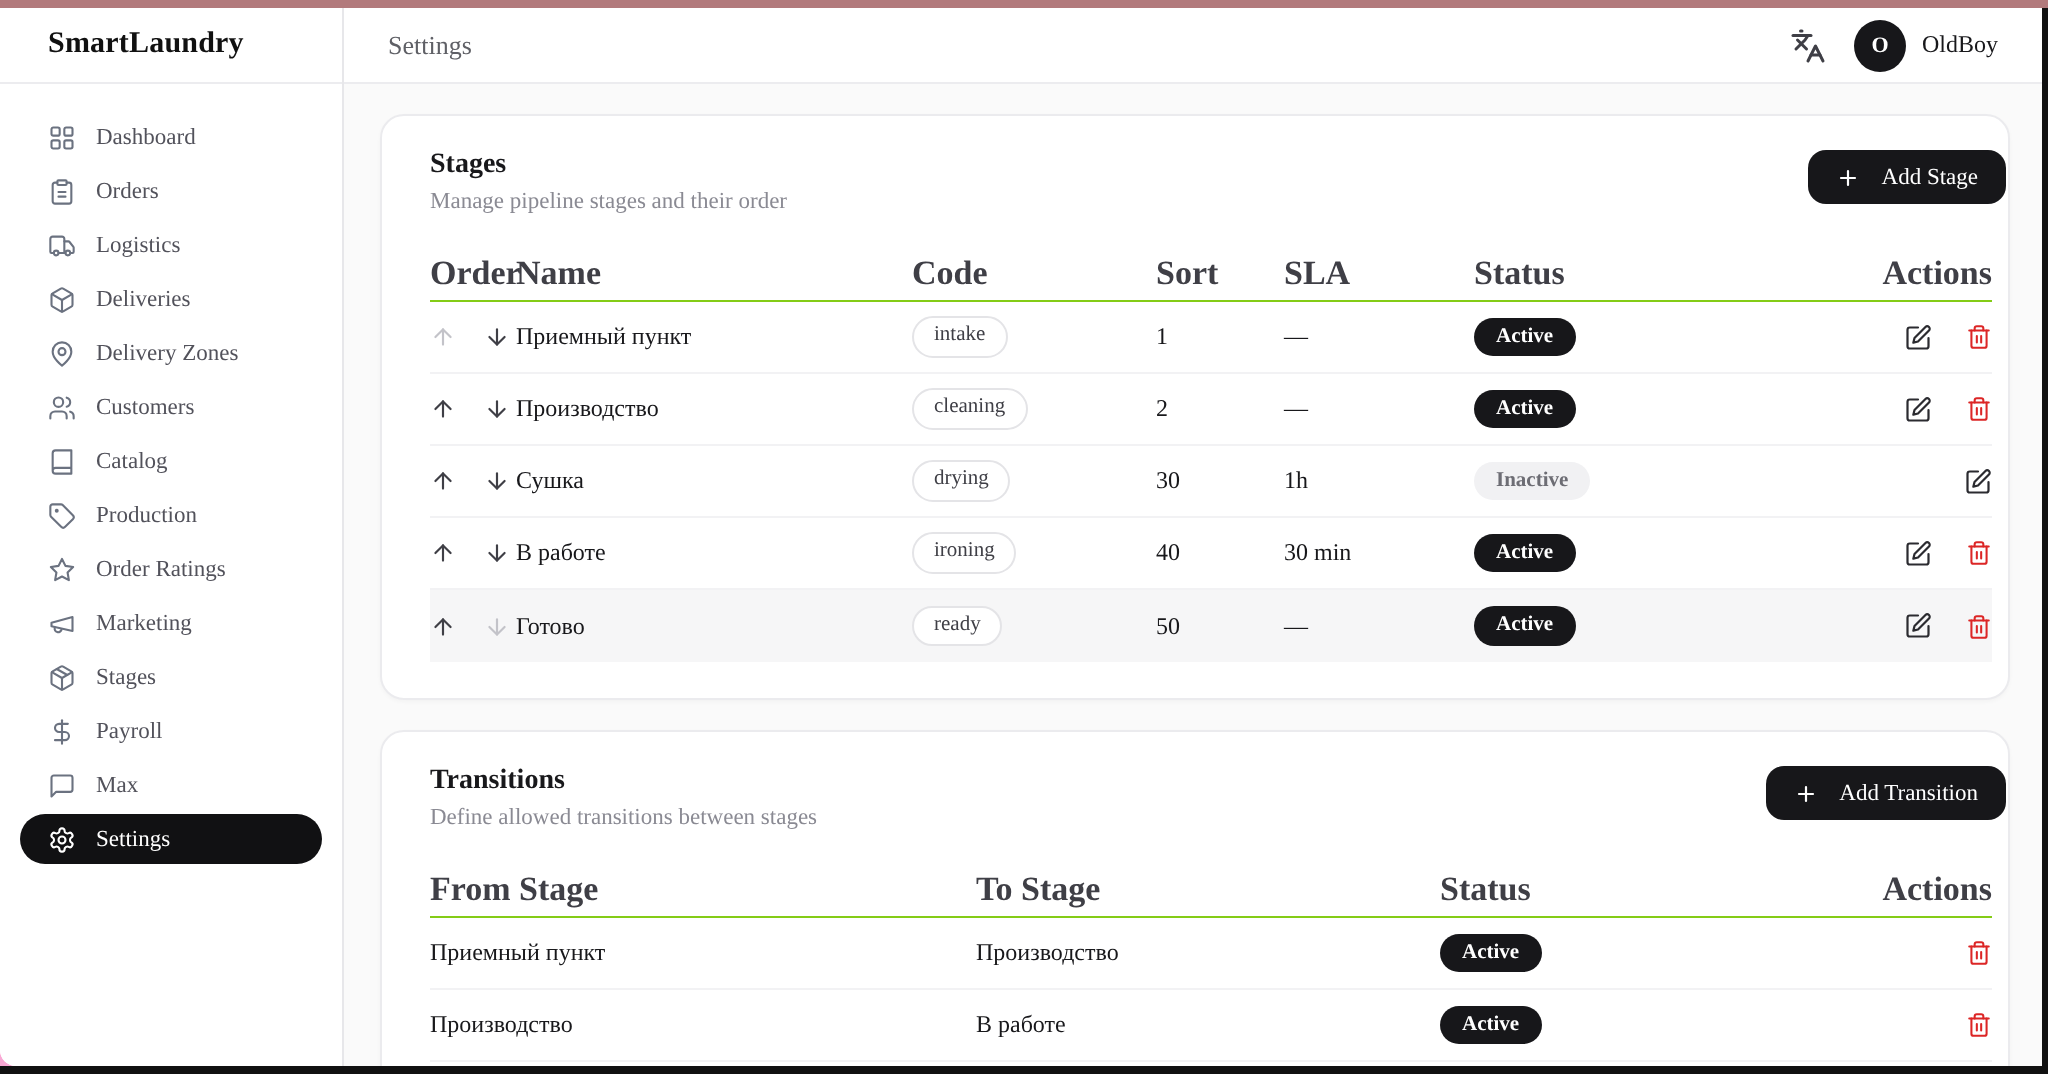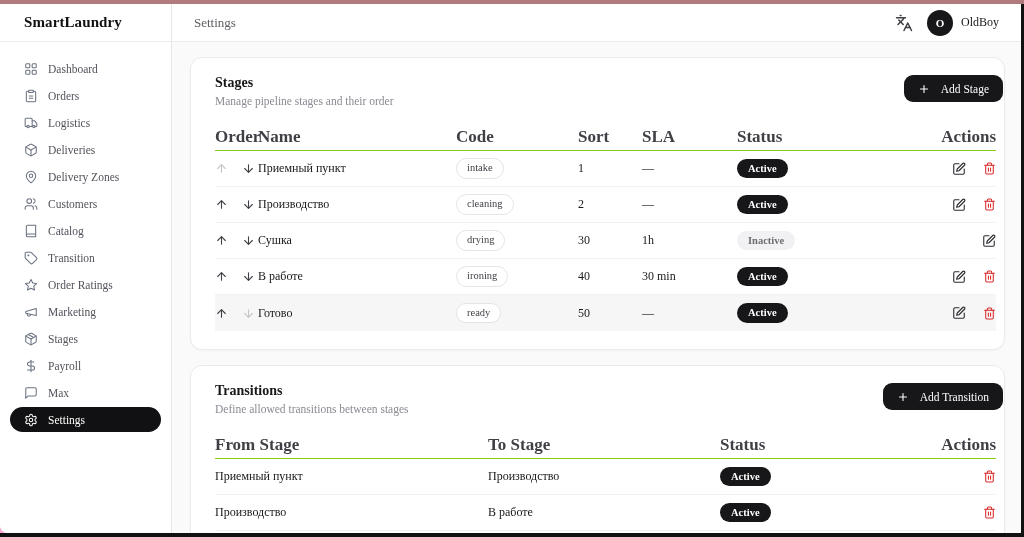--- a/index.html
+++ b/index.html
@@ -145,21 +145,21 @@
             </span>
     <span>Catalog</span>
   </div>
           <div class="nav-item">
     <span class="icn" style="display:flex">
               <svg class="ic" viewBox="0 0 24 24" fill="none" stroke="currentColor" stroke-width="1.8" stroke-linecap="round" stroke-linejoin="round">
                 <path d="M12.59 2.59A2 2 0 0 0 11.17 2H4a2 2 0 0 0-2 2v7.17a2 2 0 0 0 .59 1.42l8.7 8.7a2.43 2.43 0 0 0 3.42 0l6.58-6.58a2.43 2.43 0 0 0 0-3.42z"></path>
                 <circle cx="7.5" cy="7.5" r=".8"></circle>
               </svg>
             </span>
-    <span>Transition</span>
+    <span>Production</span>
   </div>
           <div class="nav-item">
     <span class="icn" style="display:flex">
               <svg class="ic" viewBox="0 0 24 24" fill="none" stroke="currentColor" stroke-width="1.8" stroke-linecap="round" stroke-linejoin="round">
                 <path d="M12 2.5l2.95 5.98 6.6.96-4.78 4.66 1.13 6.58L12 17.57l-5.9 3.11 1.13-6.58L2.45 9.44l6.6-.96z"></path>
               </svg>
             </span>
     <span>Order Ratings</span>
   </div>
           <div class="nav-item">

